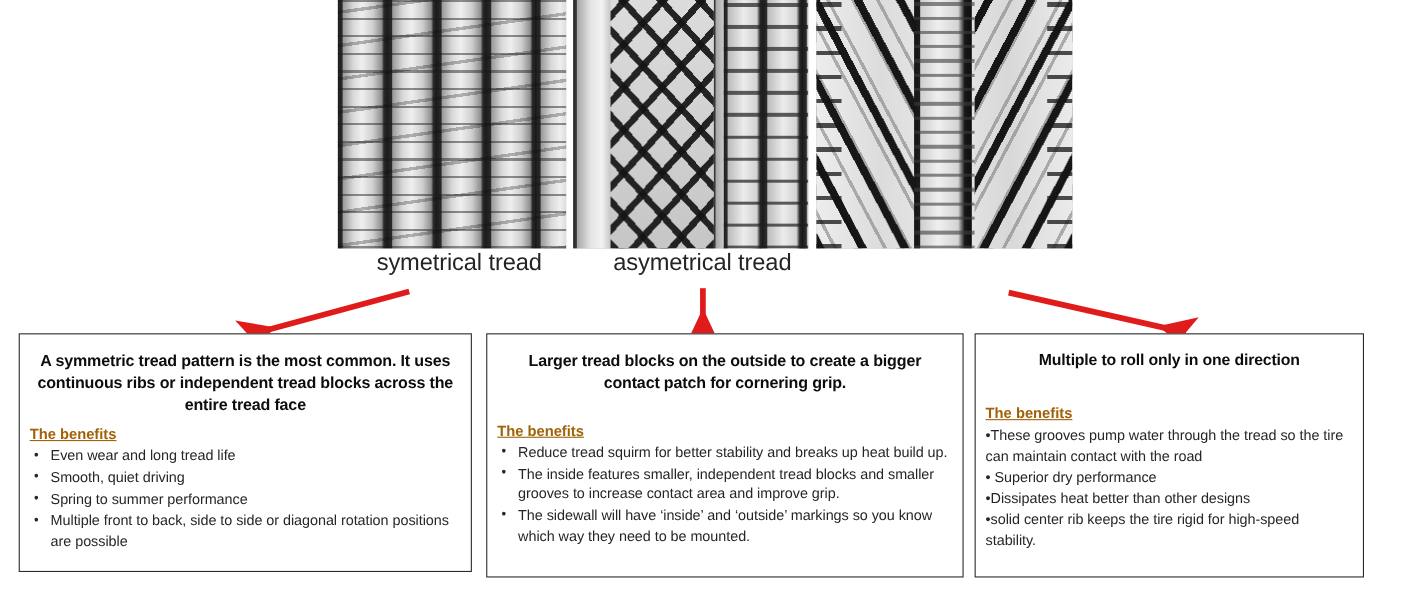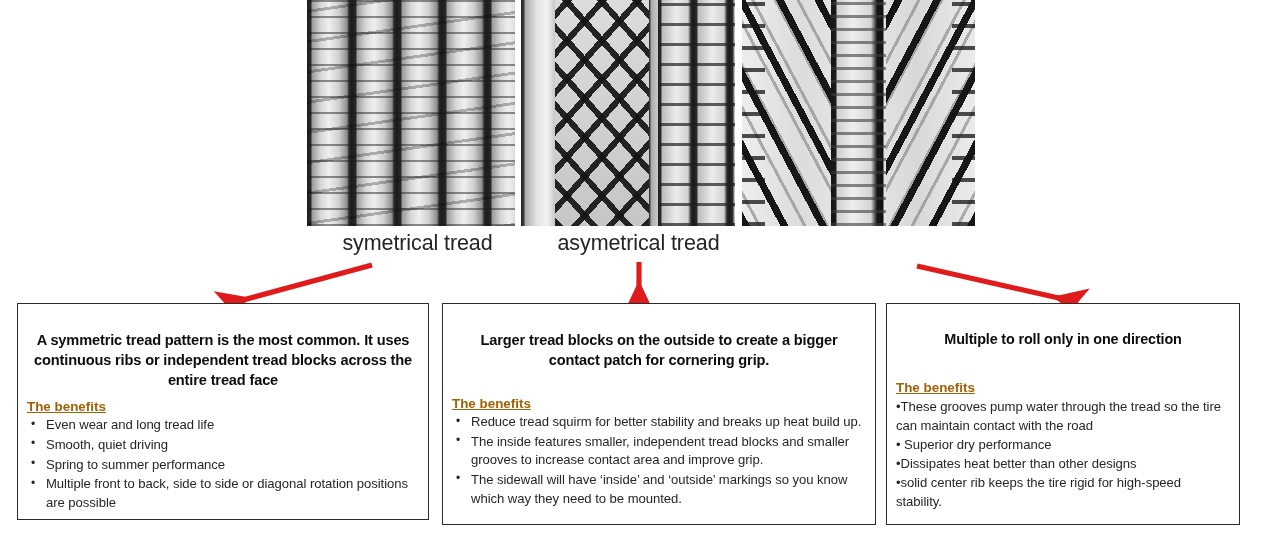--- a/index.html
+++ b/index.html
@@ -151,21 +151,20 @@
   .dir-shoulder-r { right: 0; }
 
   
   #tread-labels {
     position: absolute;
     left: 307px;
     top: 226px;
     width: 668px;
     height: 34px;
     display: flex;
-    align-items: center;
   }
   .tread-label {
     font-family: "Liberation Sans", sans-serif;
     font-size: 21.5px;
     font-weight: 400;
     color: #242424;
     white-space: nowrap;
     letter-spacing: -0.1px;
   }
   .tread-label.l1 { width: 221px; text-align: center; }
@@ -179,21 +178,21 @@
     width: 1280px; height: 548px;
     pointer-events: none;
   }
 
   
   .info-box {
     position: absolute;
     border: 1.3px solid #2b2b2b;
     background: #ffffff;
     box-sizing: border-box;
-    padding: 23px 9px 6px 9px;
+    padding: 12px 9px 6px 9px;
   }
   #box-symmetric   { left: 17px;  top: 303px; width: 412px; height: 217px; }
   #box-asymmetric  { left: 442px; top: 303px; width: 434px; height: 222px; }
   #box-directional { left: 886px; top: 303px; width: 354px; height: 222px; }
 
   .box-heading {
     font-family: "Liberation Sans", sans-serif;
     font-weight: bold;
     font-size: 14.6px;
     line-height: 1.38;

